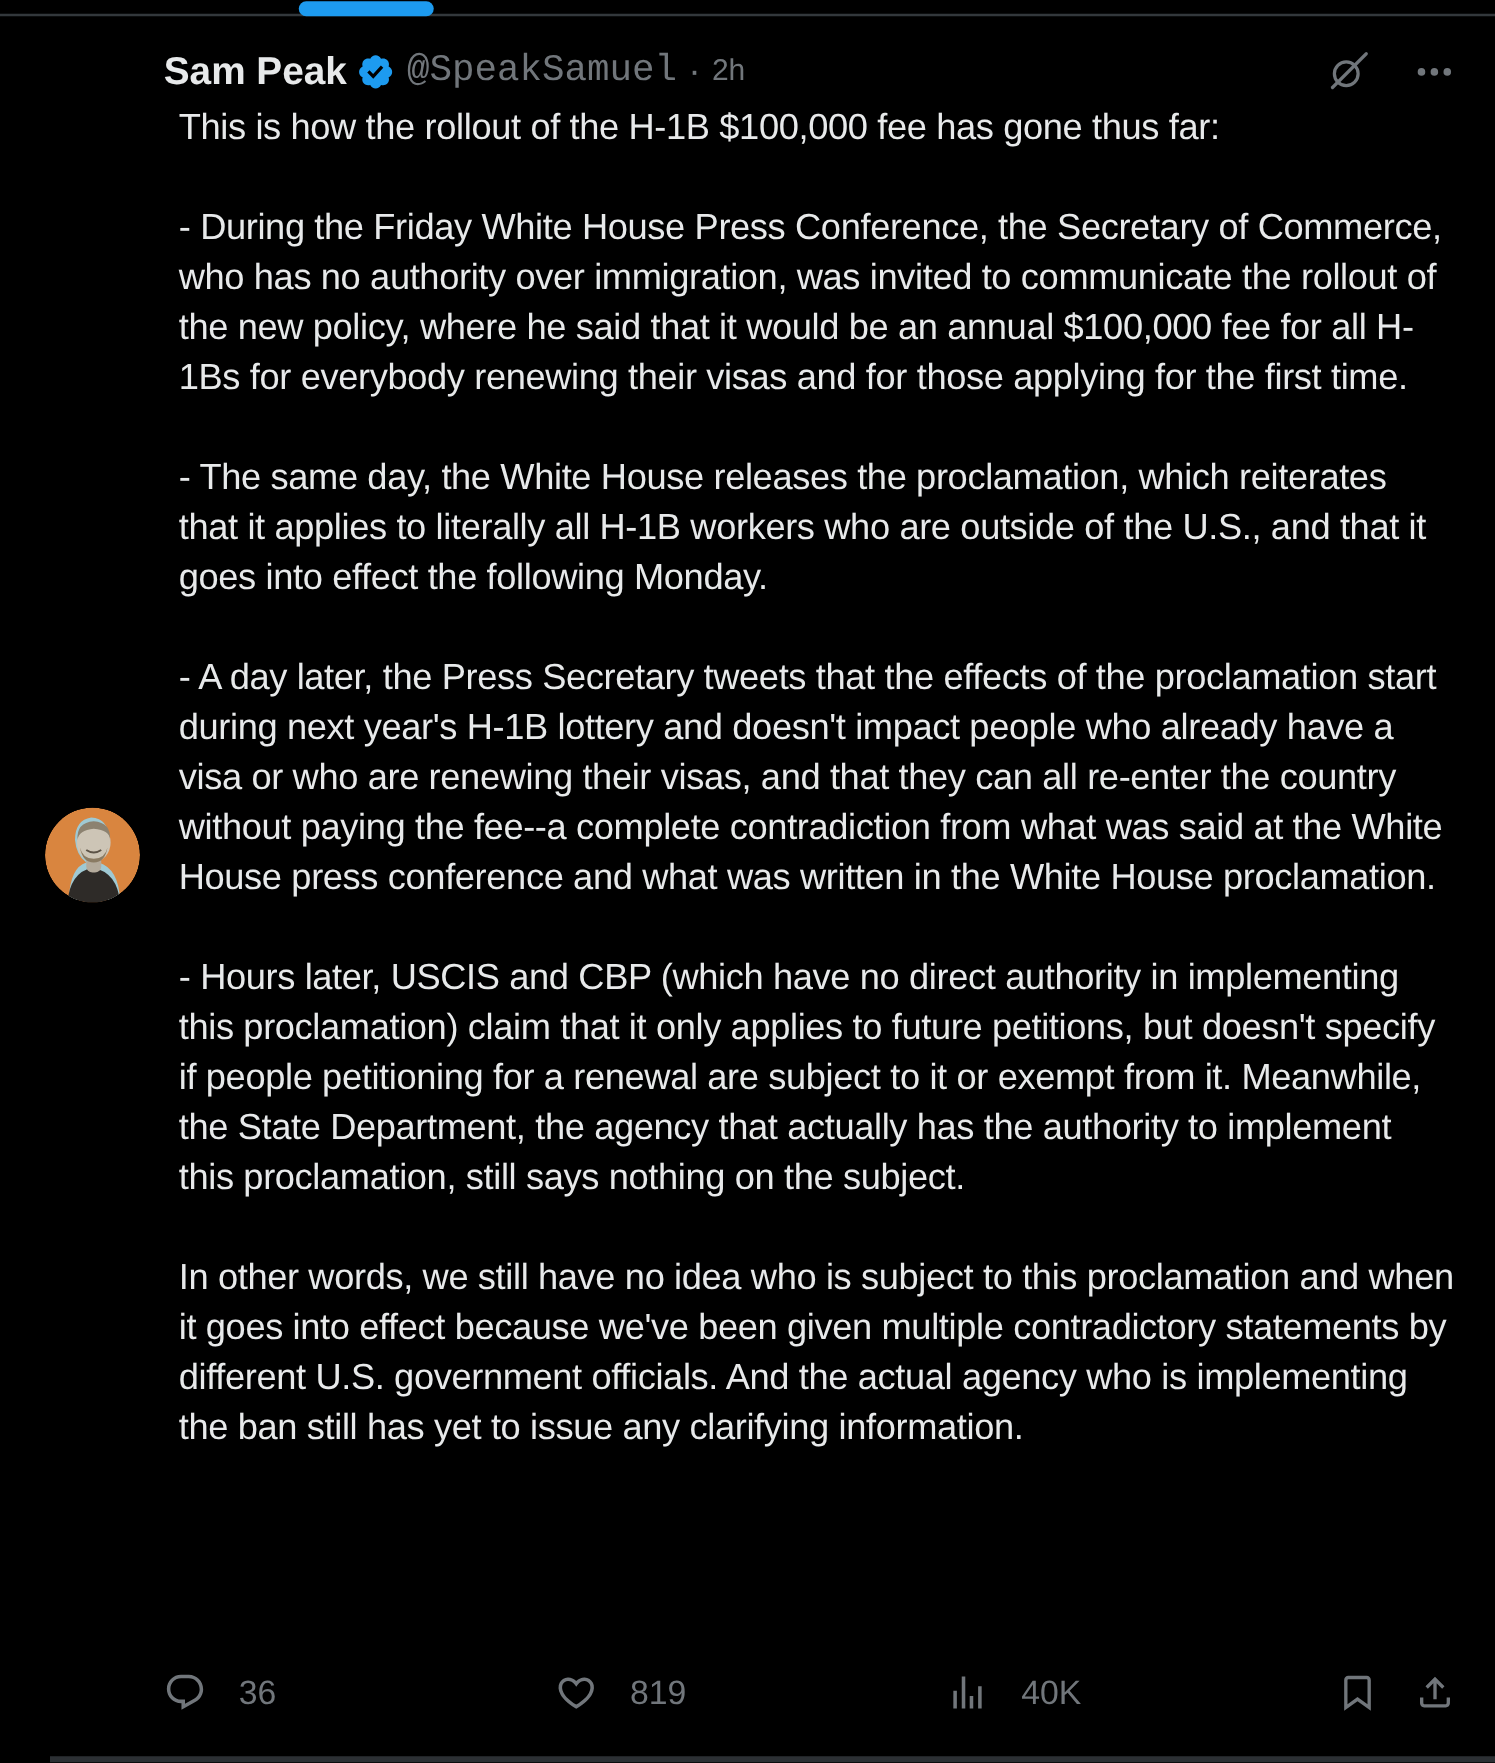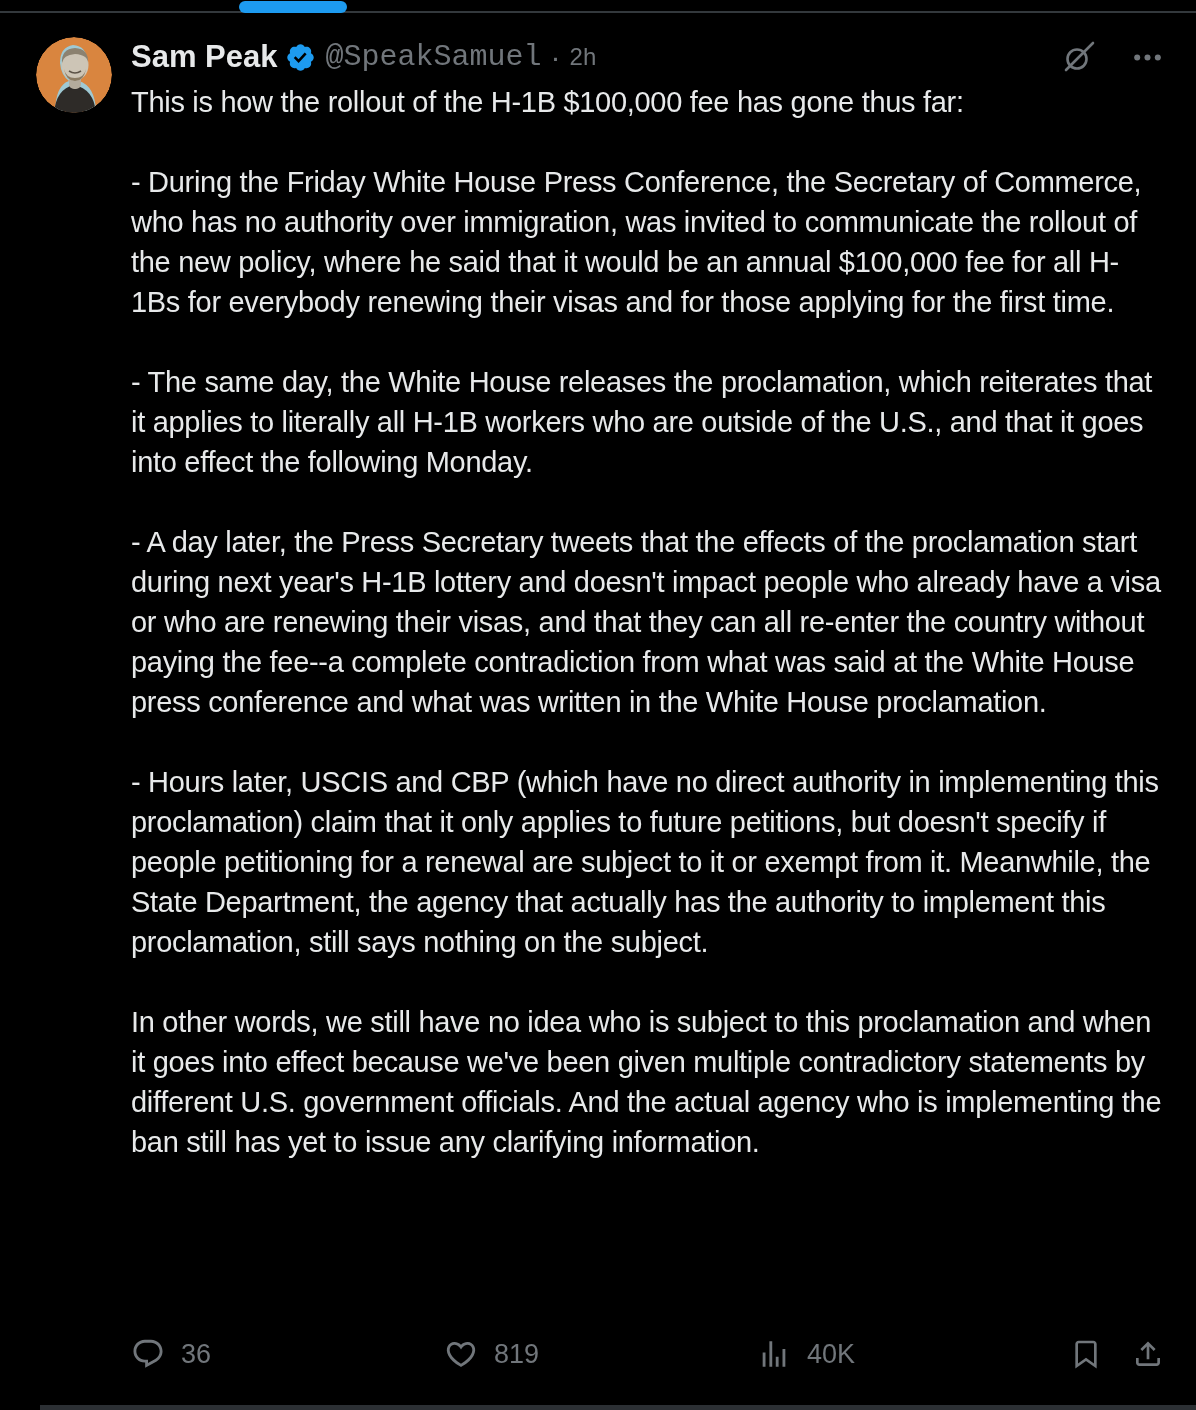--- a/index.html
+++ b/index.html
@@ -10,42 +10,42 @@
     color:#e7e9ea;
     position:relative;
     overflow:hidden;
   }
   
   .topbar { position:relative; height:13px; background:#000; border-bottom:2px solid #33383c; }
   .tab-indicator {
     position:absolute; left:239px; top:1px; width:108px; height:12px;
     border-radius:7px; background:#1d9bf0;
   }
-  .tweet { display:flex; padding:24px 32px 0 36px; }
+  .tweet { display:flex; padding:24px 32px 0 36px;align-items:center; }
   .avatar-col { width:76px; flex:none; margin-right:19px; }
   .avatar { width:76px; height:76px; border-radius:50%; overflow:hidden; display:block; cursor:pointer; }
   .content { flex:1; min-width:0; }
   .header-row { display:flex; align-items:center; height:40px; white-space:nowrap; }
   .name { font-size:31px; font-weight:700; color:#e7e9ea; cursor:pointer; }
   .verified { width:31px; height:31px; margin-left:7px; flex:none; }
   .handle { font-size:30px; color:#71767b; margin-left:10px; cursor:pointer;font-family:Liberation Mono, monospace; }
   .sep { font-size:30px; color:#71767b; margin-left:9px; }
   .time { font-size:24px; color:#71767b; margin-left:9px; }
   .header-icons { margin-left:auto; display:flex; align-items:center; gap:36px; color:#71767b; }
   .header-icons .hicon { width:33px; height:33px; cursor:pointer; display:block; }
   .body-text { margin-top:5px; height:1248px; overflow:hidden; }
   .para {
     font-size:29px; line-height:40px; letter-spacing:-0.3px;
-    color:#e7e9ea; margin-bottom:40px; word-wrap:break-word;
+    color:#e7e9ea; margin-bottom:40px; word-wrap:break-word;margin-left:12px;
   }
   .actions {
     position:absolute; left:131px; right:32px; top:1337px;
     display:flex; align-items:center; color:#71767b;
   }
-  .action { display:flex; align-items:center; flex:1; gap:16px; cursor:pointer; }
+  .action { display:flex; align-items:center; flex:1; gap:26px; cursor:pointer; }
   .action svg { width:34px; height:34px; flex:none; }
   .count { font-size:27px; color:#71767b; }
   .action-end { display:flex; align-items:center; gap:30px; }
   .action-end .aicon { width:32px; height:32px; cursor:pointer; display:block; }
   .bottom-divider { position:absolute; left:40px; right:0; bottom:0; height:5px; background:#2c3034; }
 </style>
 </head>
 <body>
 
 <div class="topbar">

